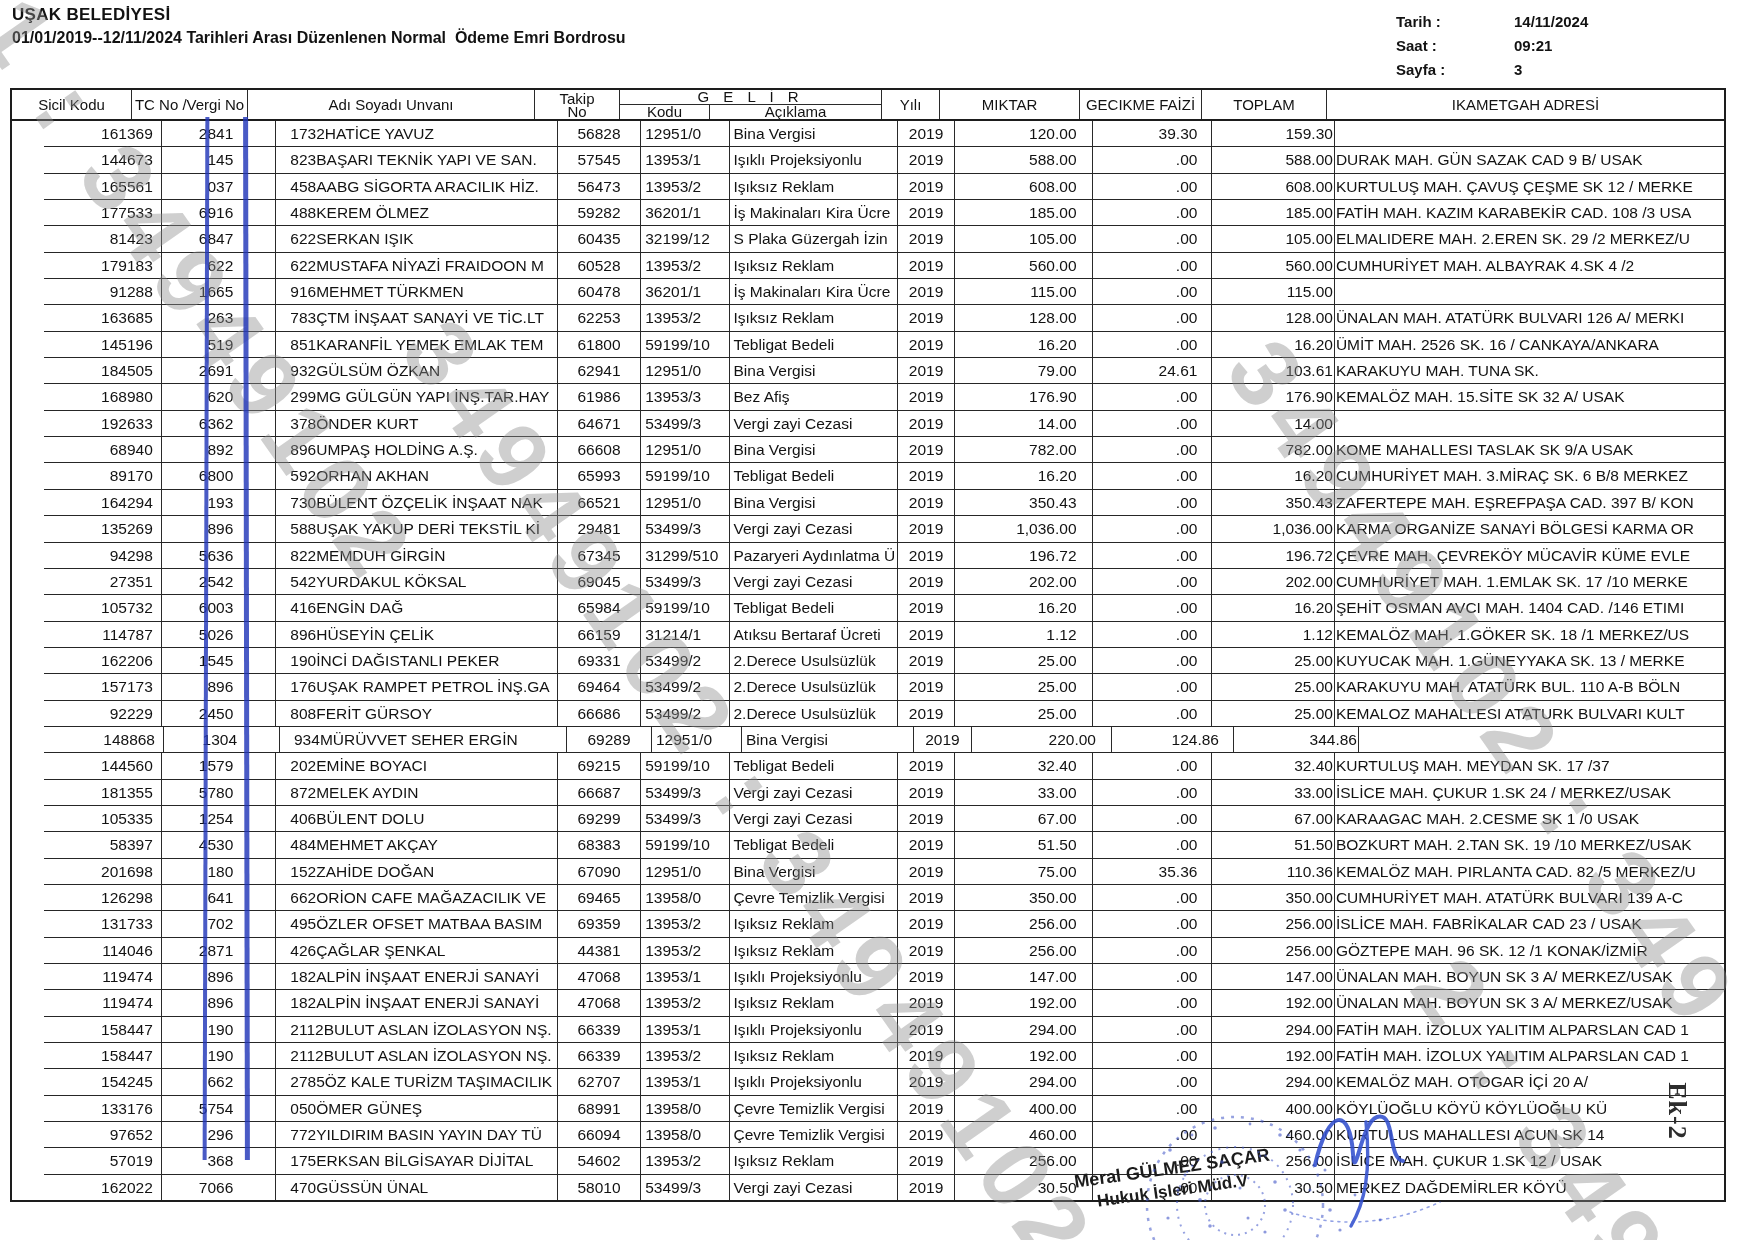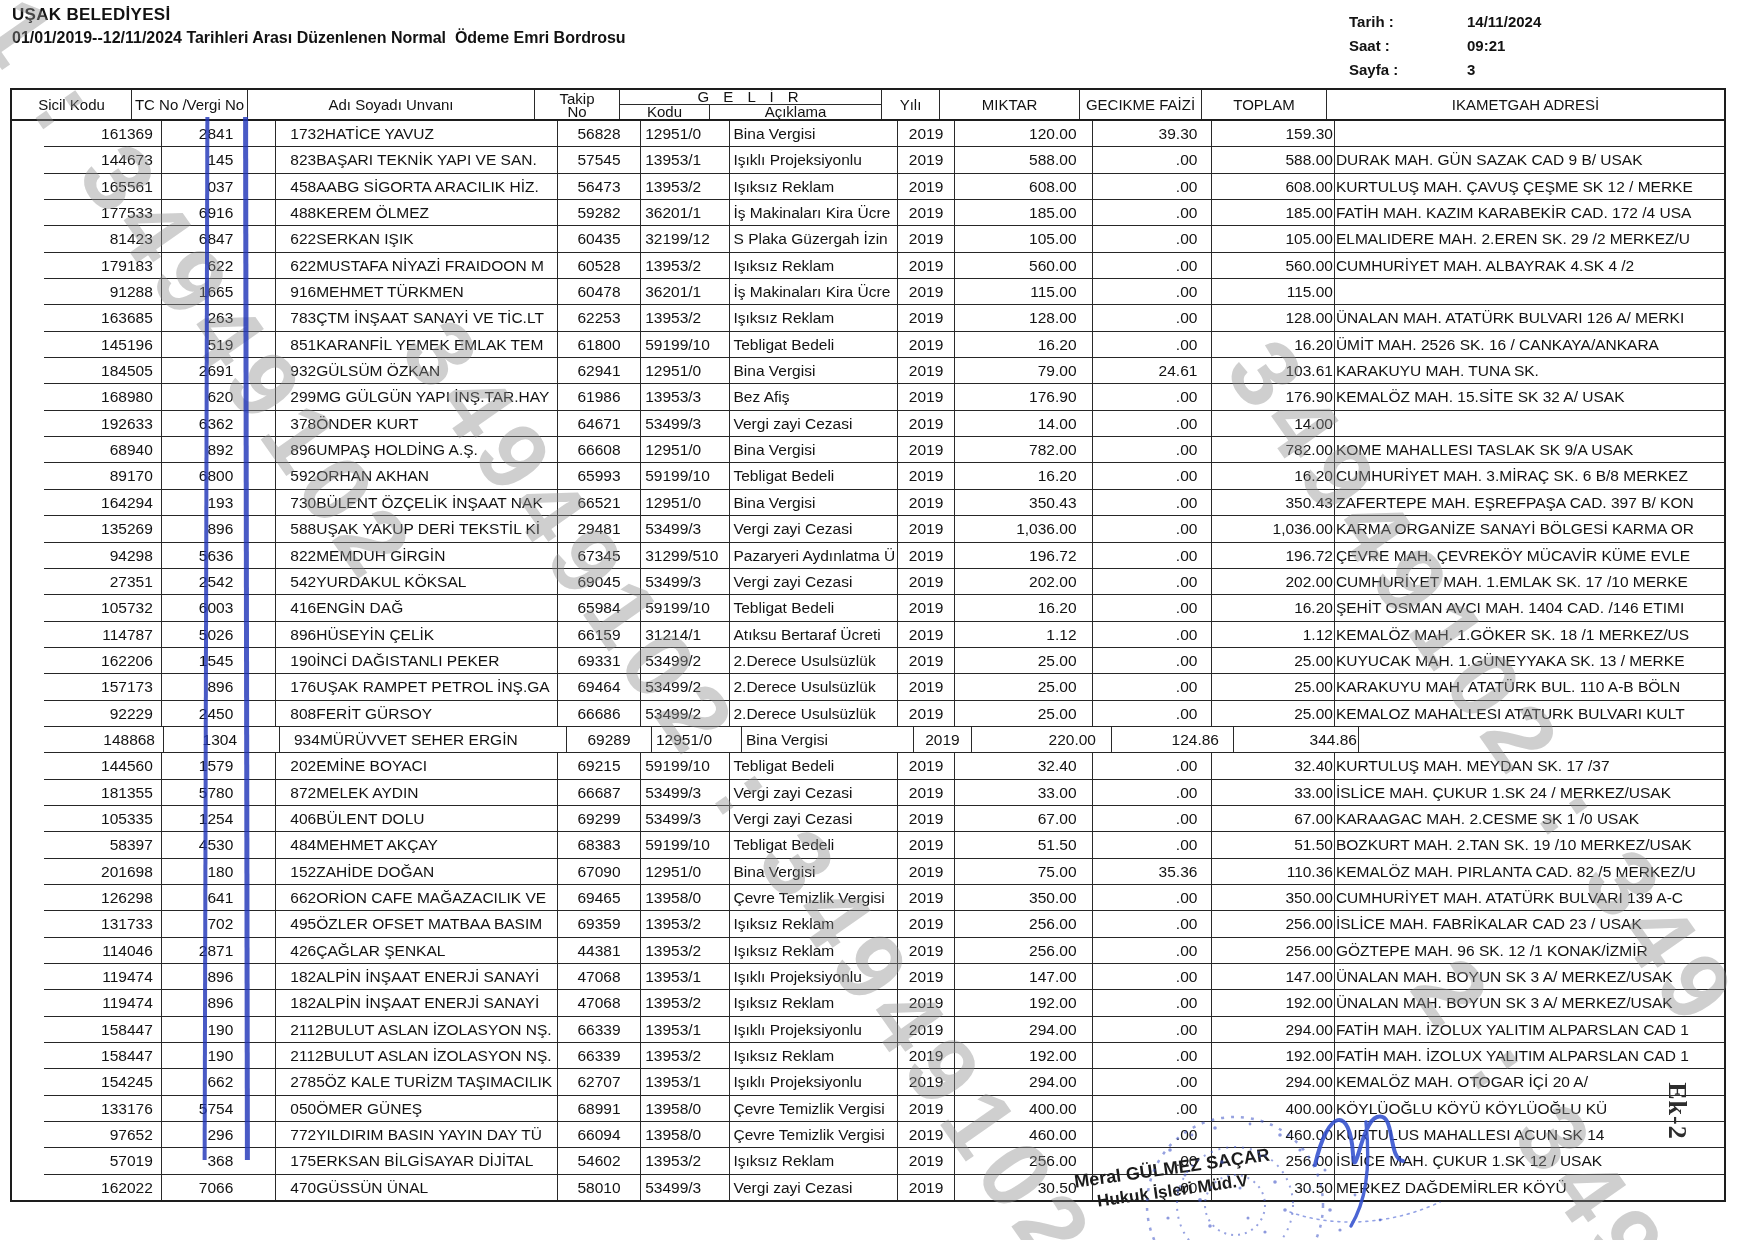--- a/index.html
+++ b/index.html
@@ -1,21 +1,21 @@
 <!DOCTYPE html>
 <html><head>
 <meta charset="utf-8">
 <style>
   html,body{margin:0;padding:0;background:#e8e8e8;}
   .page{position:relative;width:1754px;height:1240px;background:#ffffff;overflow:hidden;
         font-family:"Liberation Sans",sans-serif;color:#121212;}
   
   .doc-title{position:absolute;left:12px;top:5px;font-size:17px;font-weight:bold;letter-spacing:.3px;}
   .doc-subtitle{position:absolute;left:12px;top:29px;font-size:16px;font-weight:bold;white-space:pre;}
-  .meta{position:absolute;left:1349px;top:10px;font-size:15px;font-weight:bold;z-index:2;}
+  .meta{position:absolute;left:1396px;top:10px;font-size:15px;font-weight:bold;z-index:2;}
   .meta-row{display:flex;height:24px;line-height:24px;}
   .meta-label{width:118px;}
   
   .table{position:absolute;left:10px;top:88px;width:1712px;border:2px solid #1d1d1d;background:transparent;z-index:1;}
   .cell{box-sizing:border-box;border-right:1.6px solid #2a2a2a;overflow:hidden;white-space:nowrap;}
   .c-sicil{width:120px;text-align:right;padding-right:8px;}
   .c-tc{width:116px;text-align:right;padding-right:42px;}
   .c-name{width:287px;padding-left:14px;}
   .c-takip{width:85px;text-align:center;}
   .c-kodu{width:90px;padding-left:4px;}
@@ -144,21 +144,21 @@
       <div class="cell c-sicil">177533</div>
       <div class="cell c-tc">6916</div>
       <div class="cell c-name"><span>488</span><span>KEREM ÖLMEZ</span></div>
       <div class="cell c-takip">59282</div>
       <div class="cell c-kodu">36201/1</div>
       <div class="cell c-acik">İş Makinaları Kira Ücre</div>
       <div class="cell c-yil">2019</div>
       <div class="cell c-miktar">185.00</div>
       <div class="cell c-faiz">.00</div>
       <div class="cell c-toplam">185.00</div>
-      <div class="cell c-adres">FATİH  MAH. KAZIM KARABEKİR CAD. 172 /4 USA</div>
+      <div class="cell c-adres">FATİH  MAH. KAZIM KARABEKİR CAD. 108 /3 USA</div>
     </div>
         <div class="row">
       <div class="cell c-sicil">81423</div>
       <div class="cell c-tc">6847</div>
       <div class="cell c-name"><span>622</span><span>SERKAN IŞIK</span></div>
       <div class="cell c-takip">60435</div>
       <div class="cell c-kodu">32199/12</div>
       <div class="cell c-acik">S Plaka Güzergah İzin</div>
       <div class="cell c-yil">2019</div>
       <div class="cell c-miktar">105.00</div>

